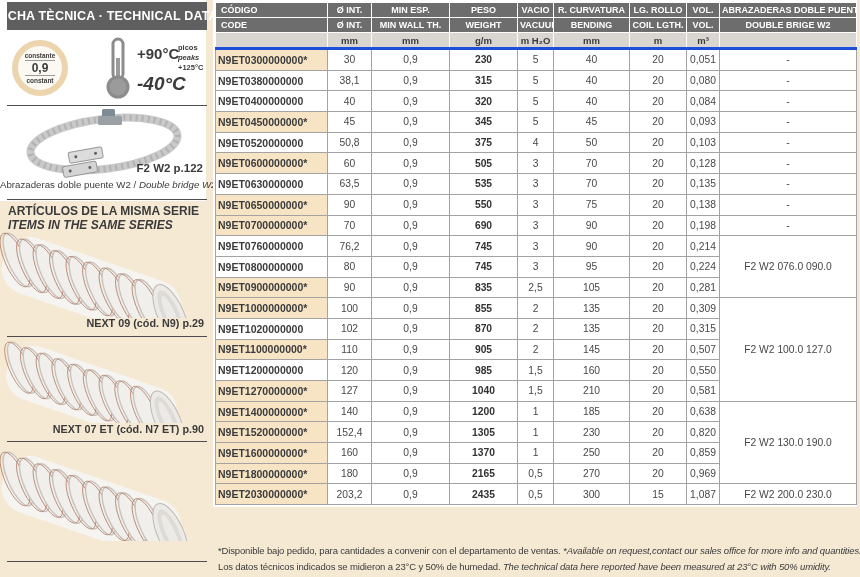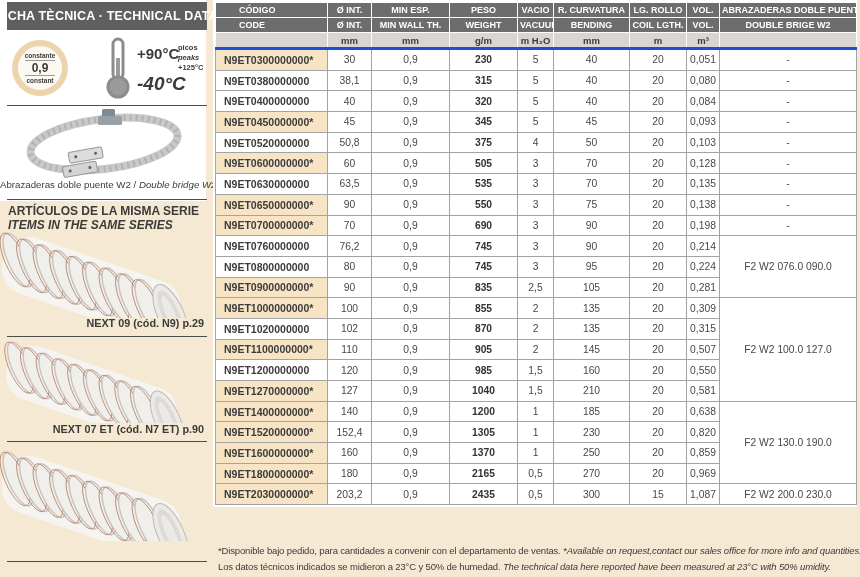--- a/index.html
+++ b/index.html
@@ -37,26 +37,26 @@
   .hose-caption{position:absolute;left:0;width:204px;text-align:right;
                 font-size:10.8px;font-weight:bold;white-space:nowrap;}
 
   
   .main-white{position:absolute;left:213px;top:0;width:644px;height:507px;background:#ffffff;}
   .spec-table{position:absolute;left:215px;top:2px;border-collapse:collapse;table-layout:fixed;
               width:641px;}
   .spec-table th,.spec-table td{overflow:hidden;white-space:nowrap;}
   .spec-table th{background:var(--hdr);color:#fff;font-size:9px;font-weight:bold;
                  height:14px;border:1px solid #fdfdfd;text-align:center;padding:0 2px;}
-  .spec-table th.al{text-align:left;padding-left:23px;}
+  .spec-table th.al{text-align:left;padding-left:5px;}
   .spec-table th.hu{background:var(--unit);color:var(--text);font-size:9.5px;
                     border-bottom:3px solid #1d4ed8;}
   .spec-table td{border:1px solid var(--border);font-size:10.3px;color:#474747;
                  text-align:center;height:19.7px;padding:0;}
-  .spec-table td.code{text-align:left;padding-left:8px;font-weight:bold;font-size:10.5px;
+  .spec-table td.code{text-align:left;padding-left:2px;font-weight:bold;font-size:10.5px;
                       color:var(--text);}
   .spec-table td.code.star{background:var(--hl);}
   .spec-table td.bold{font-weight:bold;color:#333;}
   .footnotes{position:absolute;left:218px;top:543px;font-size:9.5px;letter-spacing:-.15px;
              color:var(--text);line-height:15.5px;white-space:nowrap;}
   .footnotes .en{font-style:italic;}
 </style>
 </head>
 <body>
 
@@ -94,20 +94,21 @@
     <rect x="84" y="8" width="24" height="9" rx="1.5" fill="#9aa0a4"></rect>
     <g transform="rotate(-10 70 55)">
       <rect x="56" y="42" width="34" height="11" rx="2" fill="#dcdcdc" stroke="#979797"></rect>
       <circle cx="63" cy="47.5" r="1.5" fill="#5e5e5e"></circle>
         <circle cx="83" cy="47.5" r="1.5" fill="#5e5e5e"></circle>
       <rect x="48" y="55" width="34" height="11" rx="2" fill="#d4d4d4" stroke="#979797"></rect>
       <circle cx="55" cy="60.5" r="1.5" fill="#5e5e5e"></circle>
         <circle cx="75" cy="60.5" r="1.5" fill="#5e5e5e"></circle>
     </g>
   </svg>
+  <div class="clamp-ref">F2 W2 p.122</div>
   <div class="clamp-caption">
     <span>Abrazaderas doble puente W2 / </span><span style="font-style:italic">Double bridge W2</span>
   </div>
 
   <div class="divider" style="top:199px"></div>
   <div class="series-title">ARTÍCULOS DE LA MISMA SERIE</div>
   <div class="series-title-en">ITEMS IN THE SAME SERIES</div>
 
   <svg class="hose" style="top:232px" width="198" height="86" viewBox="0 0 198 86">
       <g>

